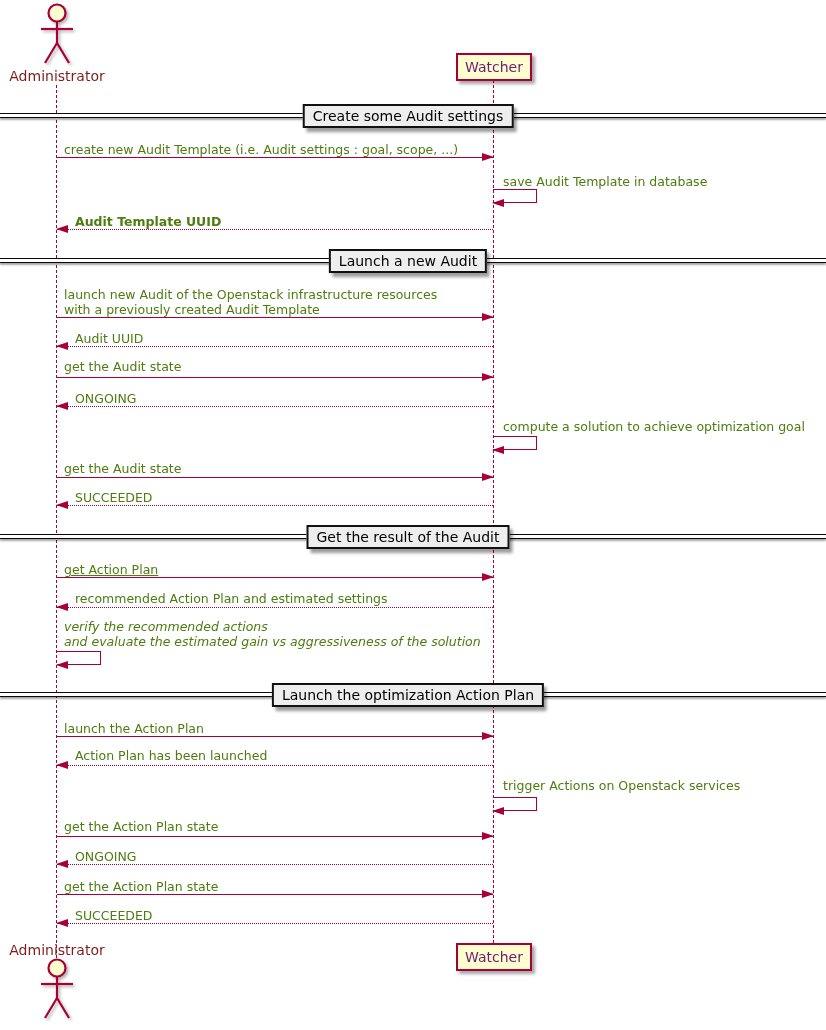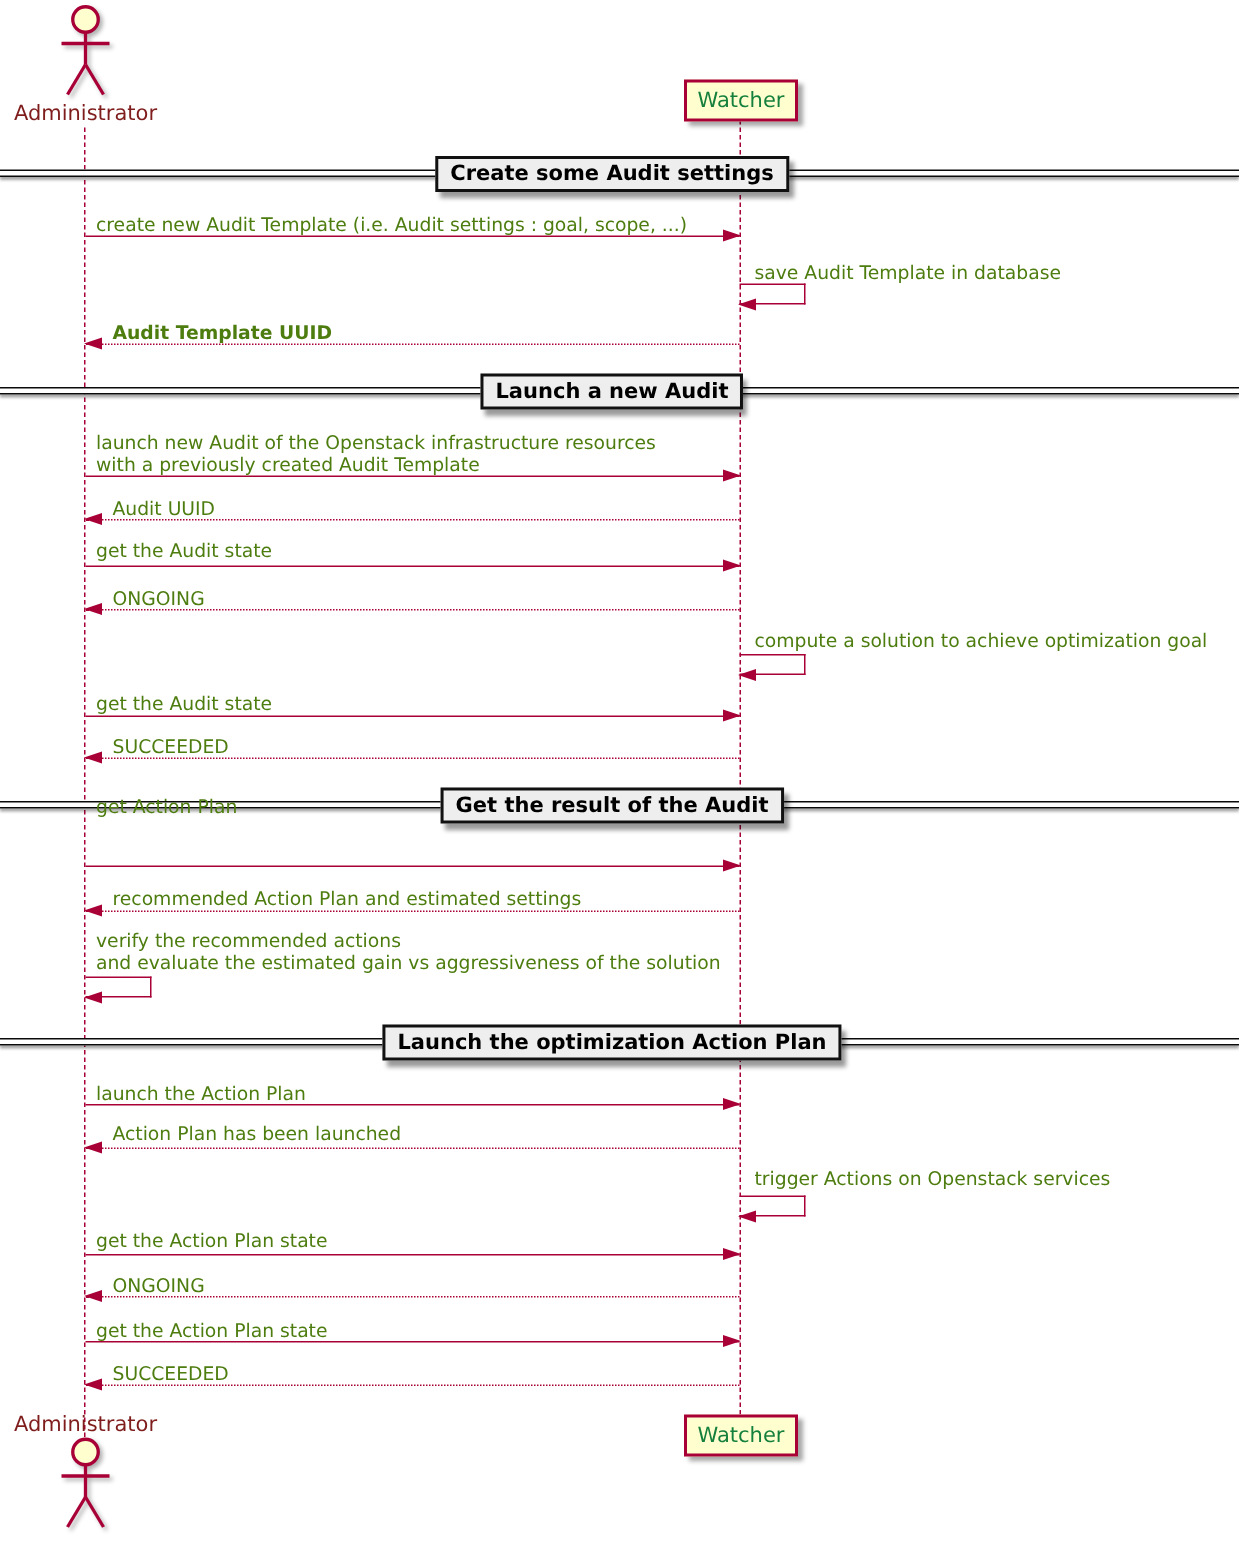--- a/index.html
+++ b/index.html
@@ -7,35 +7,35 @@
     width:826px;height:1030px;position:relative;background:#ffffff;
     font-family:"DejaVu Sans","Liberation Sans",sans-serif;color:#111;
     overflow:hidden;
   }
   
   .lifeline{position:absolute;width:0;border-left:1px dashed #A80036;}
   
   .participant{
     position:absolute;background:#FEFECE;border:2px solid #A80036;
     width:72px;height:24px;display:flex;align-items:center;justify-content:center;
-    font-size:14px;color:#15803d;box-shadow:3px 3px 3px rgba(0,0,0,0.35);
+    font-size:14px;color:#701a75;box-shadow:3px 3px 3px rgba(0,0,0,0.35);
   }
   
   .actor{position:absolute;filter:drop-shadow(2.5px 2.5px 1.5px rgba(0,0,0,0.3));}
   .actor-label{position:absolute;font-size:14px;color:#7f1d1d;white-space:nowrap;transform:translateX(-50%);}
   
   .divider-line{
     position:absolute;left:0;width:826px;height:3px;background:#fff;
     border-top:1.5px solid #0a0a0a;border-bottom:1.5px solid #0a0a0a;
     box-shadow:0 2px 2px rgba(0,0,0,0.35);
   }
   .divider-label{
     position:absolute;left:408px;transform:translateX(-50%);
     background:#EEEEEE;border:2px solid #111;padding:2px 8px;
-    font-weight:bold;font-size:14px;color:#000;white-space:nowrap;
+    font-weight:normal;font-size:14px;color:#000;white-space:nowrap;
     box-shadow:3px 4px 3px rgba(0,0,0,0.4);
   }
   
   .msg-label{position:absolute;font-size:12.5px;color:#4d7c0f;white-space:pre-line;line-height:15px;}
   .msg-arrow{position:absolute;left:57px;width:436px;height:0;border-top:1.2px solid #A80036;}
   .msg-arrow.dotted{border-top:1.5px dotted #A80036;}
   .head-r{position:absolute;right:-1px;top:-5px;width:0;height:0;
     border-left:12px solid #A80036;border-top:4.5px solid transparent;border-bottom:4.5px solid transparent;}
   .head-l{position:absolute;left:-1px;top:-5px;width:0;height:0;
     border-right:12px solid #A80036;border-top:4.5px solid transparent;border-bottom:4.5px solid transparent;}
@@ -115,31 +115,31 @@
   </div>
 
 <div class="msg-label" style="left:75px;top:490px;">SUCCEEDED</div>
 <div class="msg-arrow dotted" style="top:505px;">
     <span class="head-l"></span>
   </div>
 
 <div class="divider-line" style="top:534px;"></div>
 <div class="divider-label" style="top:525px;">Get the result of the Audit</div>
 
-<div class="msg-label" style="left:64px;top:530px;">get Action Plan</div>
+<div class="msg-label" style="left:64px;top:562px;text-decoration:underline;">get Action Plan</div>
 <div class="msg-arrow" style="top:577px;">
     <span class="head-r"></span>
   </div>
 
 <div class="msg-label" style="left:75px;top:591px;">recommended Action Plan and estimated settings</div>
 <div class="msg-arrow dotted" style="top:607px;">
     <span class="head-l"></span>
   </div>
 
-<div class="msg-label" style="left:64px;top:619px;">verify the recommended actions
+<div class="msg-label" style="left:64px;top:619px;font-style:italic;">verify the recommended actions
 and evaluate the estimated gain vs aggressiveness of the solution</div>
 <div class="self-loop" style="left:57px;top:651px;">
     <span class="head-l"></span>
   </div>
 
 <div class="divider-line" style="top:692px;"></div>
 <div class="divider-label" style="top:683px;">Launch the optimization Action Plan</div>
 
 <div class="msg-label" style="left:64px;top:721px;">launch the Action Plan</div>
 <div class="msg-arrow" style="top:736px;">

